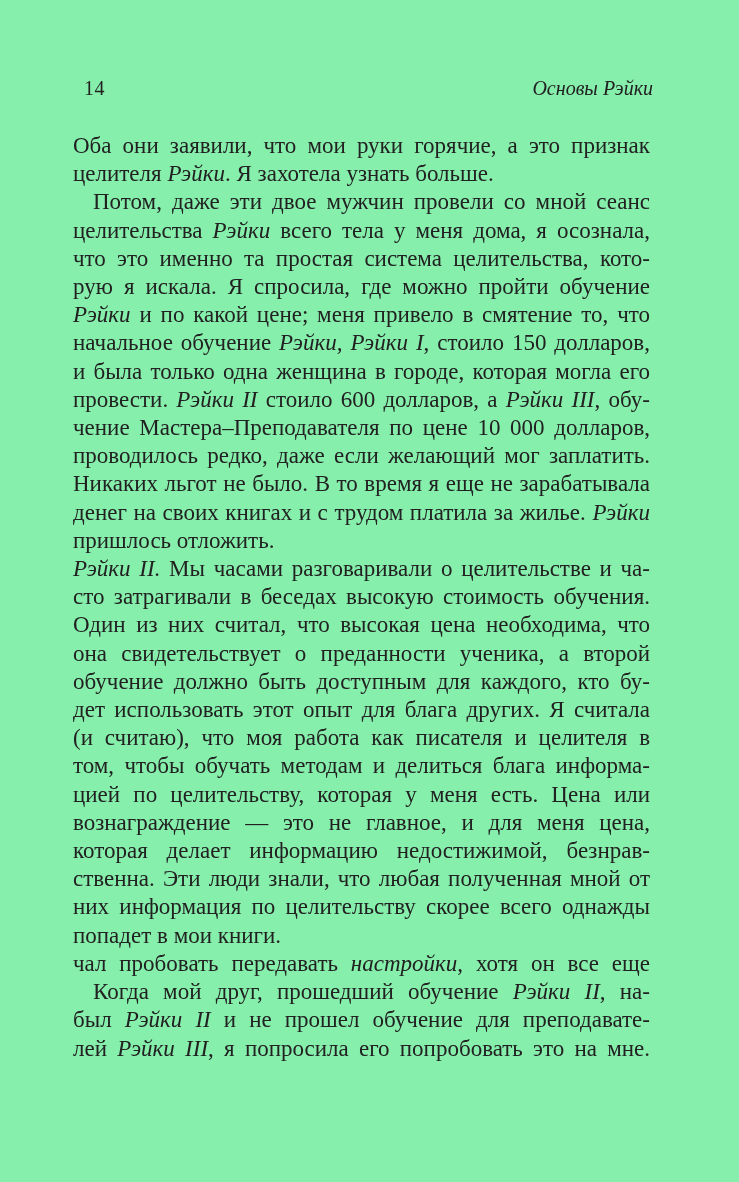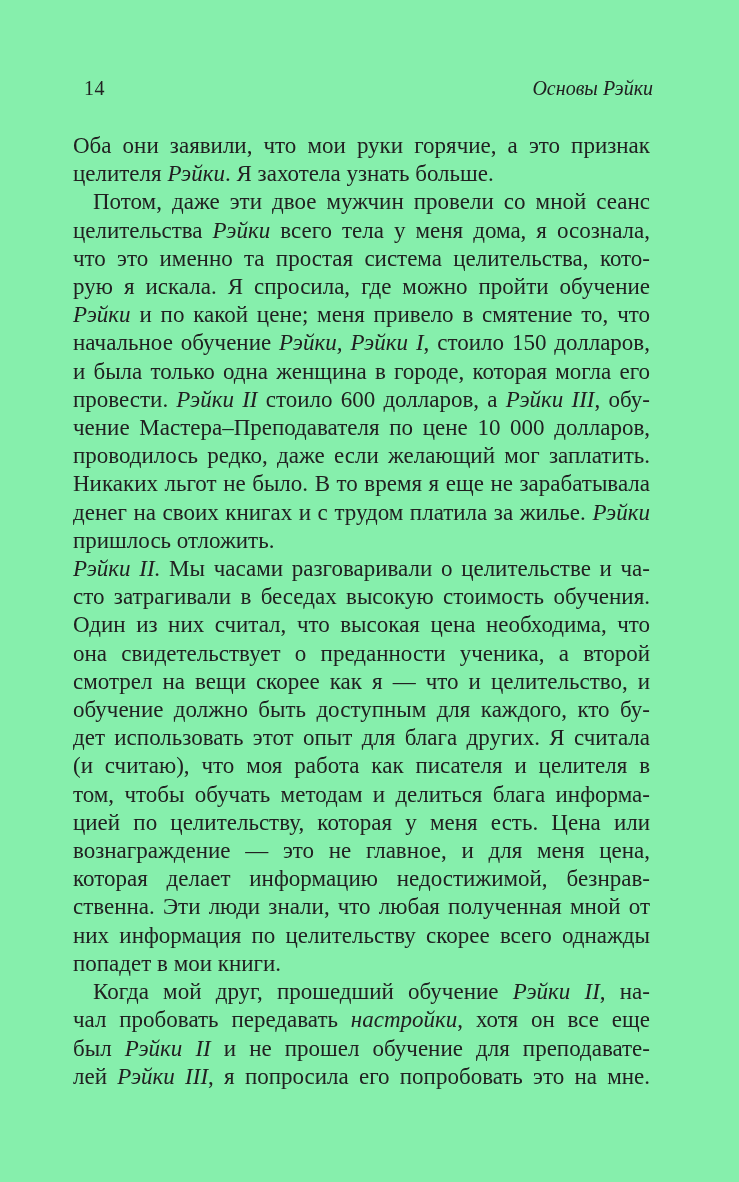--- a/index.html
+++ b/index.html
@@ -93,32 +93,31 @@
         <div class="line">проводилось редко, даже если желающий мог заплатить.</div>
         <div class="line">Никаких льгот не было. В то время я еще не зарабатывала</div>
         <div class="line">денег на своих книгах и с трудом платила за жилье. <em>Рэйки</em></div>
         <div class="line last">пришлось отложить.</div>
       </div>
       <div class="para">
         <div class="line"><em>Рэйки II.</em> Мы часами разговаривали о целительстве и ча-</div>
         <div class="line">сто затрагивали в беседах высокую стоимость обучения.</div>
         <div class="line">Один из них считал, что высокая цена необходима, что</div>
         <div class="line">она свидетельствует о преданности ученика, а второй</div>
-        <div class="line">смотрел на вещи скорее как я — что и целительство, и</div>
         <div class="line">обучение должно быть доступным для каждого, кто бу-</div>
         <div class="line">дет использовать этот опыт для блага других. Я считала</div>
         <div class="line">(и считаю), что моя работа как писателя и целителя в</div>
         <div class="line">том, чтобы обучать методам и делиться блага информа-</div>
         <div class="line">цией по целительству, которая у меня есть. Цена или</div>
         <div class="line">вознаграждение — это не главное, и для меня цена,</div>
         <div class="line">которая делает информацию недостижимой, безнрав-</div>
         <div class="line">ственна. Эти люди знали, что любая полученная мной от</div>
         <div class="line">них информация по целительству скорее всего однажды</div>
         <div class="line last">попадет в мои книги.</div>
       </div>
       <div class="para">
+        <div class="line">чал пробовать передавать <em>настройки</em>, хотя он все еще</div>
         <div class="line indent">Когда мой друг, прошедший обучение <em>Рэйки II</em>, на-</div>
-        <div class="line">чал пробовать передавать <em>настройки</em>, хотя он все еще</div>
         <div class="line">был <em>Рэйки II</em> и не прошел обучение для преподавате-</div>
         <div class="line">лей <em>Рэйки III</em>, я попросила его попробовать это на мне.</div>
       </div>
     </div>
 </div>
 
 </body></html>

